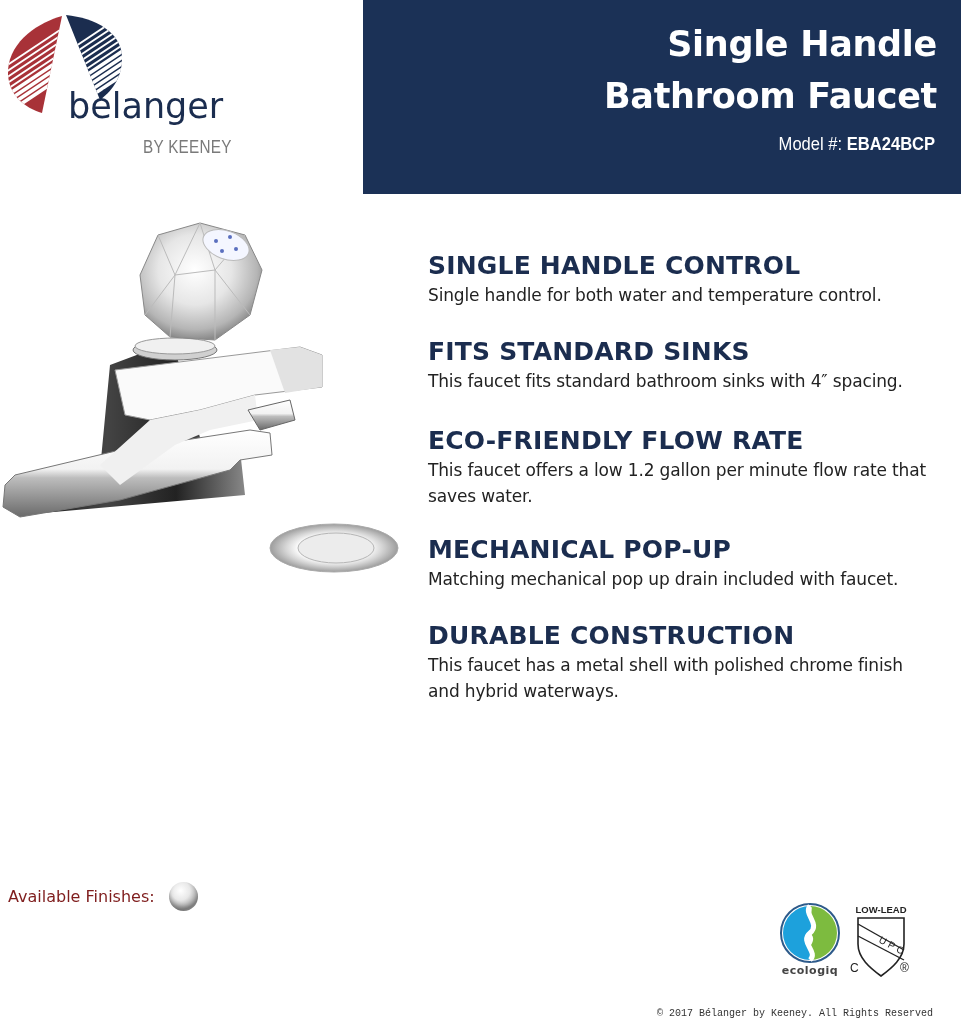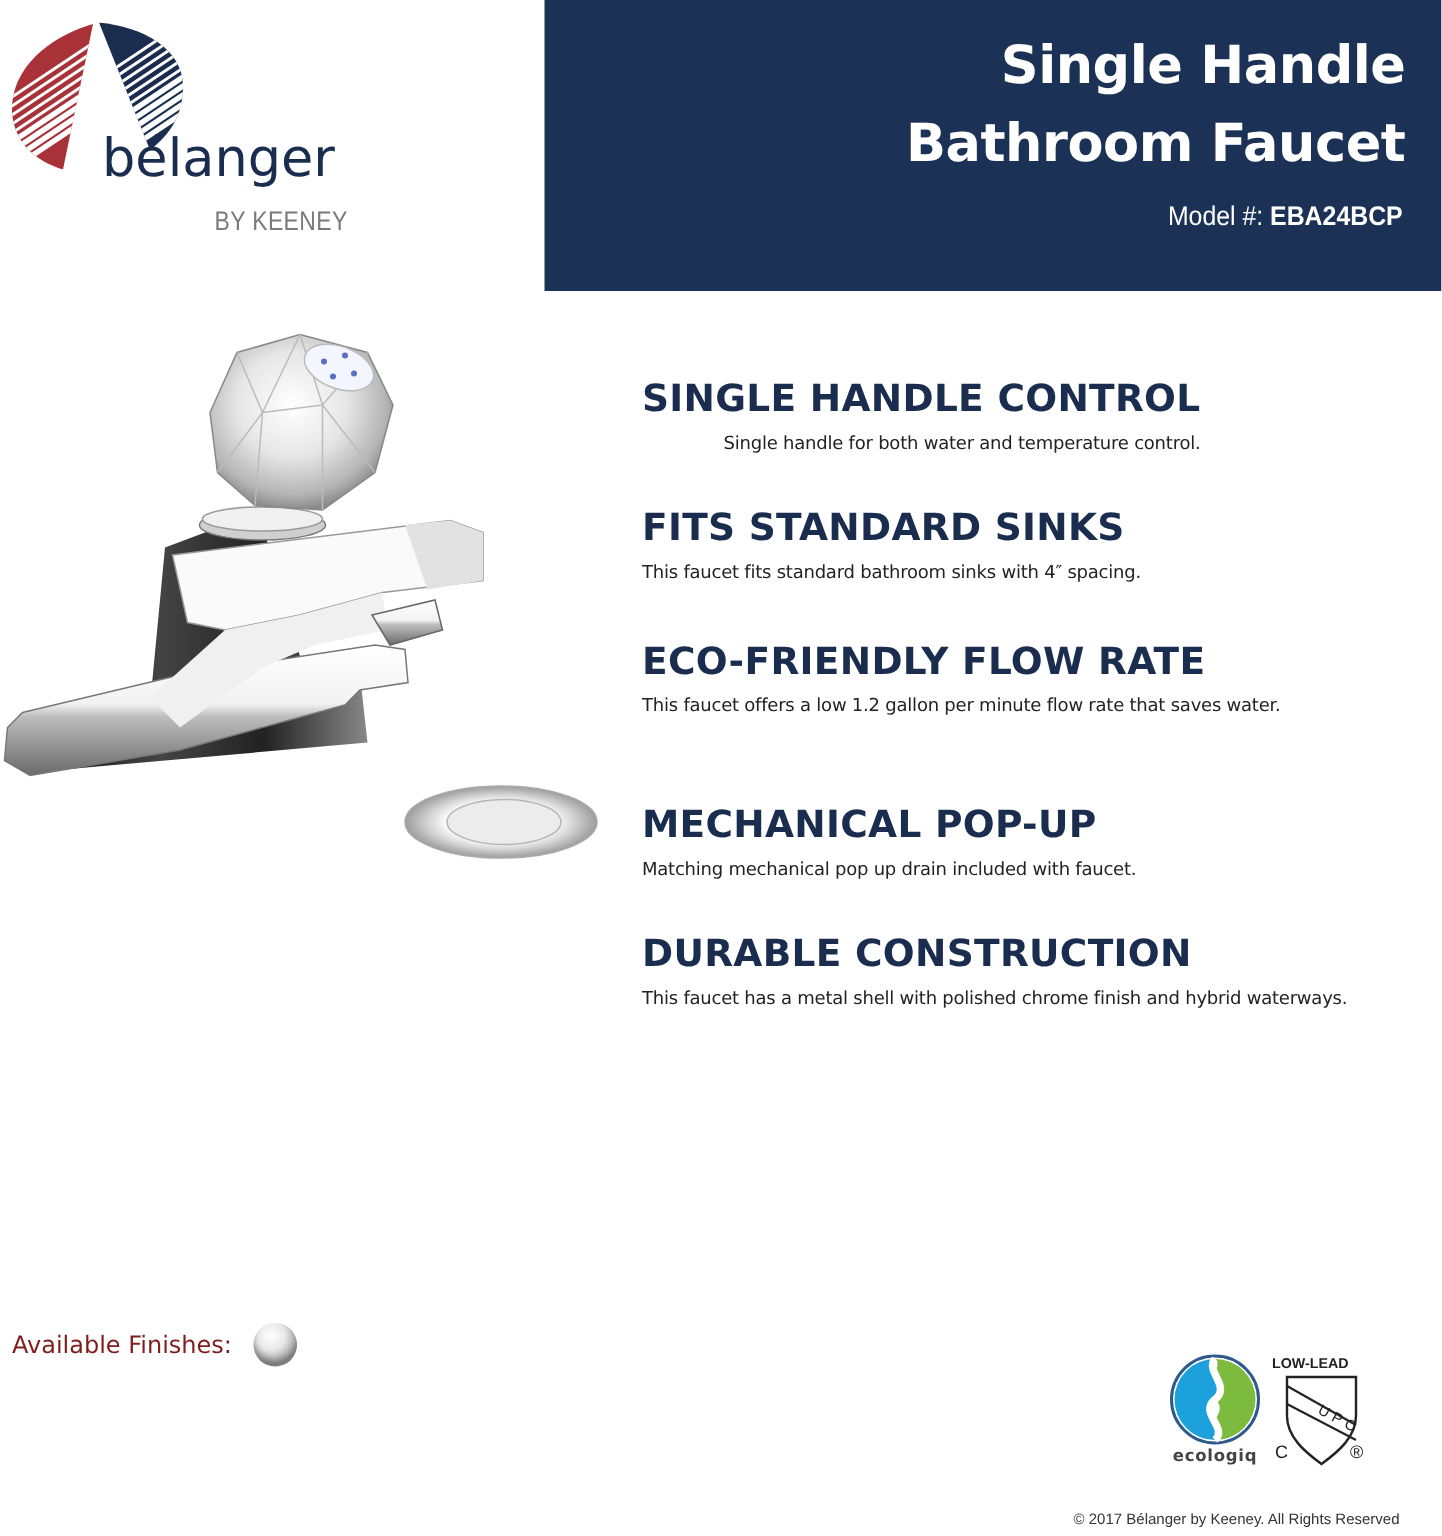--- a/index.html
+++ b/index.html
@@ -18,39 +18,39 @@
   .banner-model { position: absolute; right: 26px; top: 134px; color: #ffffff; font-family: "Liberation Sans", sans-serif; font-size: 18px; transform: scaleX(0.92); transform-origin: right top; }
   .banner-model b { font-weight: bold; }
 
   
   .product { position: absolute; left: 0; top: 215px; width: 420px; height: 400px; }
 
   
   .features { position: absolute; left: 428px; top: 250px; width: 510px; }
   .feature { margin-bottom: 0; }
   .feature-title { font-family: "DejaVu Sans", sans-serif; font-weight: bold; font-size: 25px; color: #1b2d4f; letter-spacing: 0.2px; line-height: 32px; }
-  .feature-desc { font-family: "DejaVu Sans", sans-serif; font-size: 12px; color: #222; line-height: 26px; letter-spacing: -0.15px; }
-  .f0 { position: absolute; top: 0; text-align: right; }
+  .feature-desc { font-family: "DejaVu Sans", sans-serif; font-size: 17px; color: #222; line-height: 26px; letter-spacing: -0.15px; }
+  .f0 { position: absolute; top: 0; }
   .f1 { position: absolute; top: 86px; }
   .f2 { position: absolute; top: 175px; }
   .f3 { position: absolute; top: 284px; }
   .f4 { position: absolute; top: 370px; }
 
   
   .finishes { position: absolute; left: 8px; top: 882px; display: flex; align-items: center; }
   .finishes-label { font-family: "DejaVu Sans", sans-serif; font-size: 16px; color: #7f1d1d; }
   .finish-swatch { width: 29px; height: 29px; border-radius: 50%; margin-left: 14px; background: radial-gradient(circle at 40% 30%, #ffffff 0%, #e8e8e8 35%, #9a9a9a 70%, #d8d8d8 100%); box-shadow: inset 0 -4px 4px rgba(0,0,0,0.25); }
 
   
   .ecologiq { position: absolute; left: 753px; top: 902px; width: 66px; height: 82px; margin-left: 24px; }
   .ecologiq-text { position: absolute; left: 0; top: 62px; width: 66px; text-align: center; font-family: "DejaVu Sans", sans-serif; font-weight: bold; font-size: 11px; color: #444; letter-spacing: 0.5px; }
   .upc { position: absolute; left: 848px; top: 904px; width: 66px; height: 76px; }
-  .upc-lead { position: absolute; left: 0; top: 0; width: 66px; font-family: "Liberation Sans", sans-serif; font-weight: bold; font-size: 9.5px; color: #222; }
-
-  .copyright { position: absolute; right: 28px; top: 1008px; font-family: Liberation Sans, sans-serif; font-size: 10px; color: #333; }
+  .upc-lead { position: absolute; left: 0; top: 0; width: 66px; text-align: center; font-family: "Liberation Sans", sans-serif; font-weight: bold; font-size: 9.5px; color: #222; }
+
+  .copyright { position: absolute; right: 28px; top: 1008px; font-family: Liberation Mono, monospace; font-size: 10px; color: #333; }
 </style>
 </head>
 <body>
 
 <div class="logo">
   <svg width="130" height="125" viewBox="0 0 130 125">
     <defs>
       <clipPath id="leftHalf">
           <path d="M62 16 C40 22 10 40 8 70 C7 95 25 108 42 113 L62 16 Z"></path>
         </clipPath>

